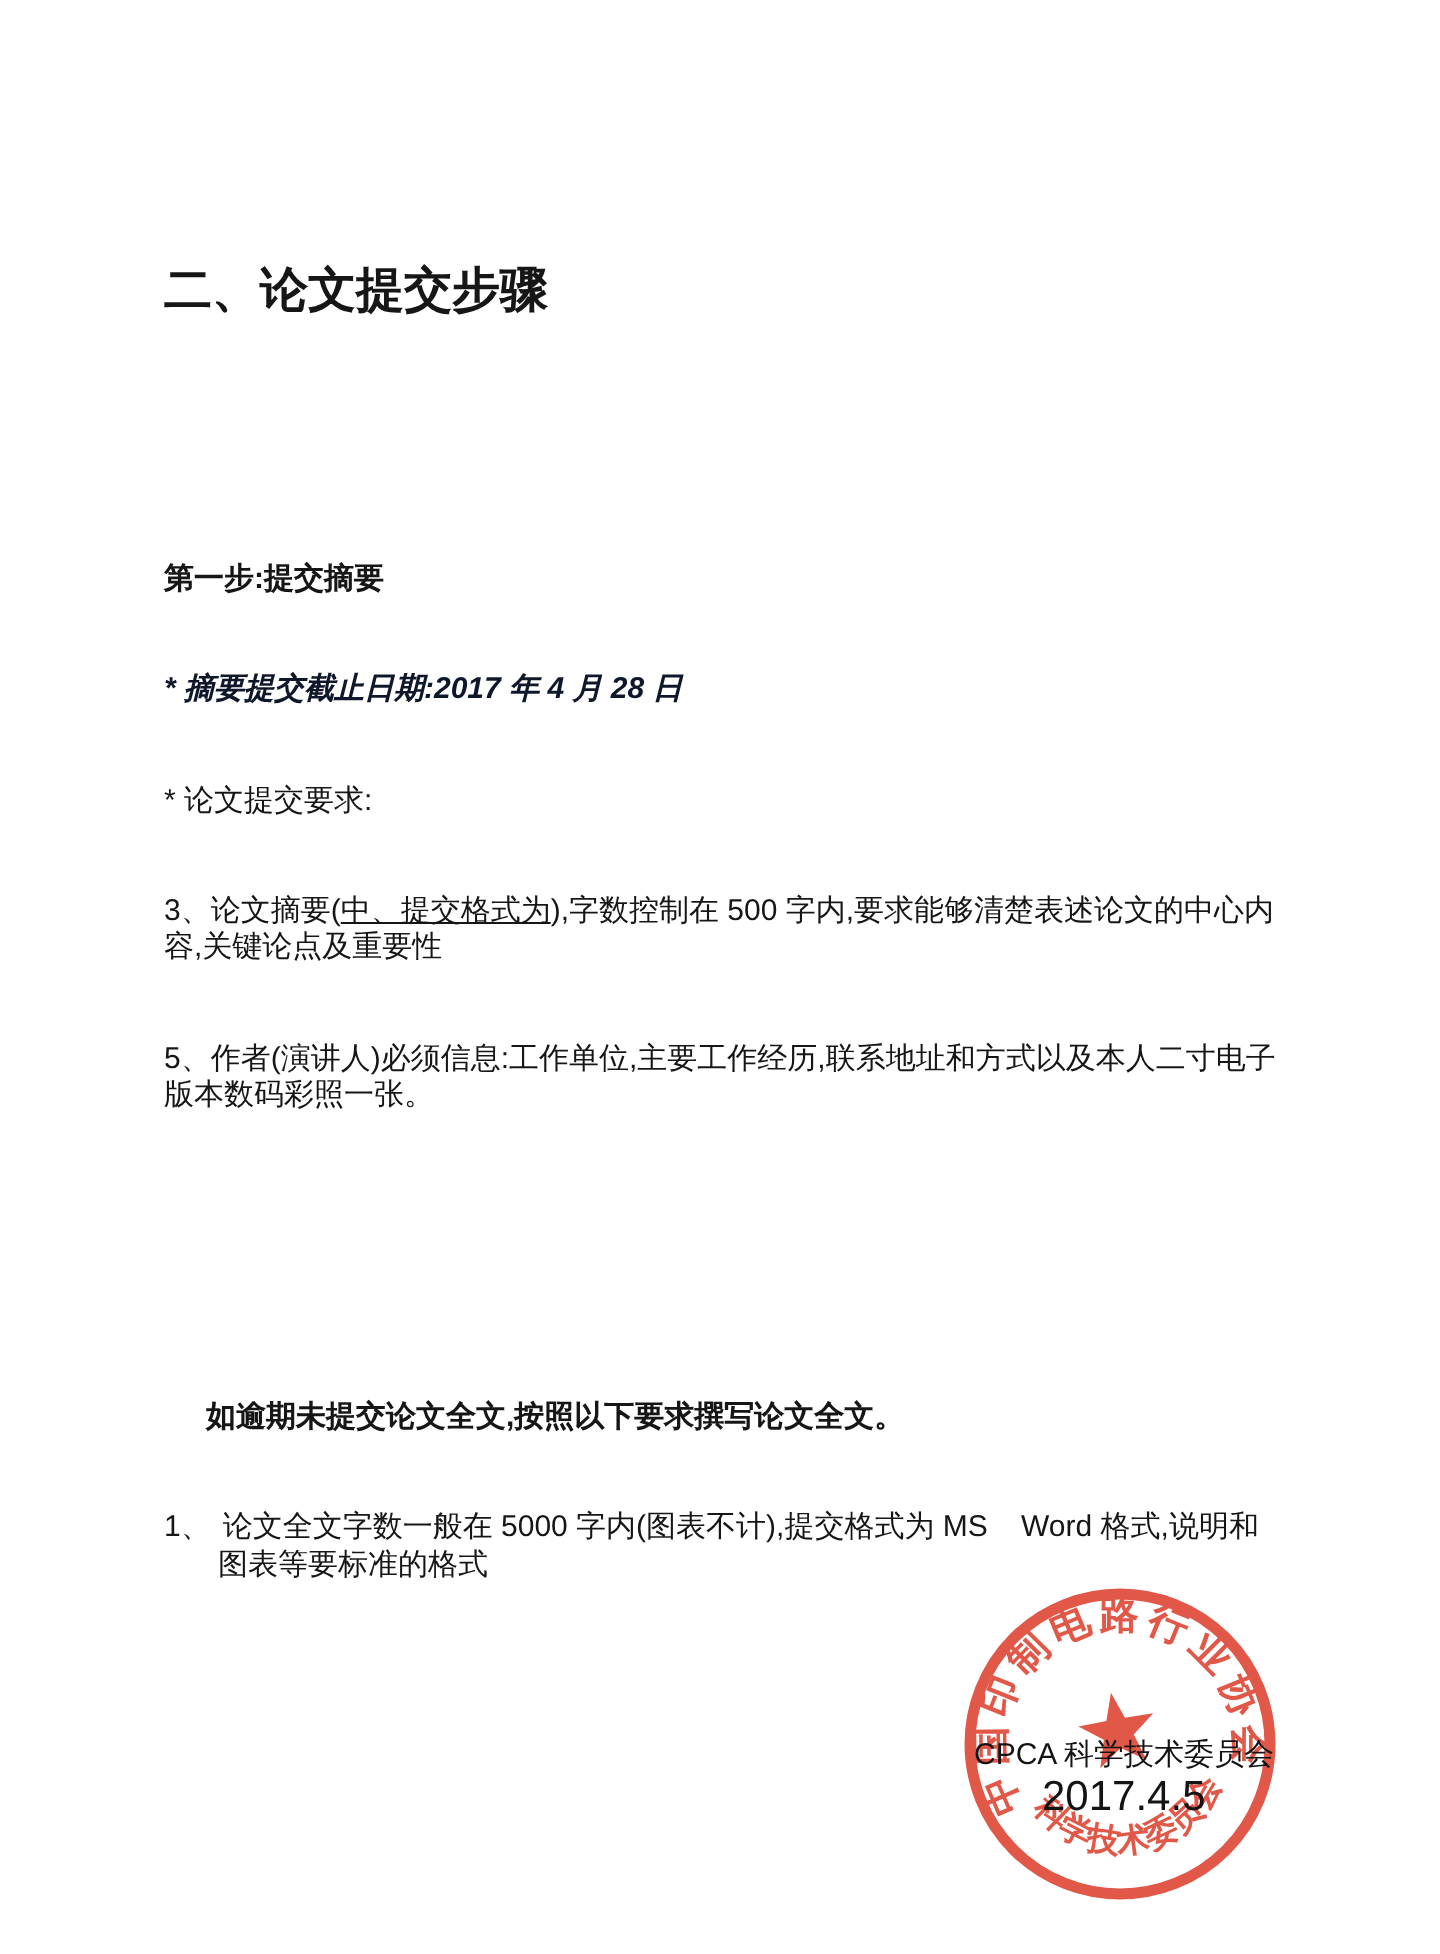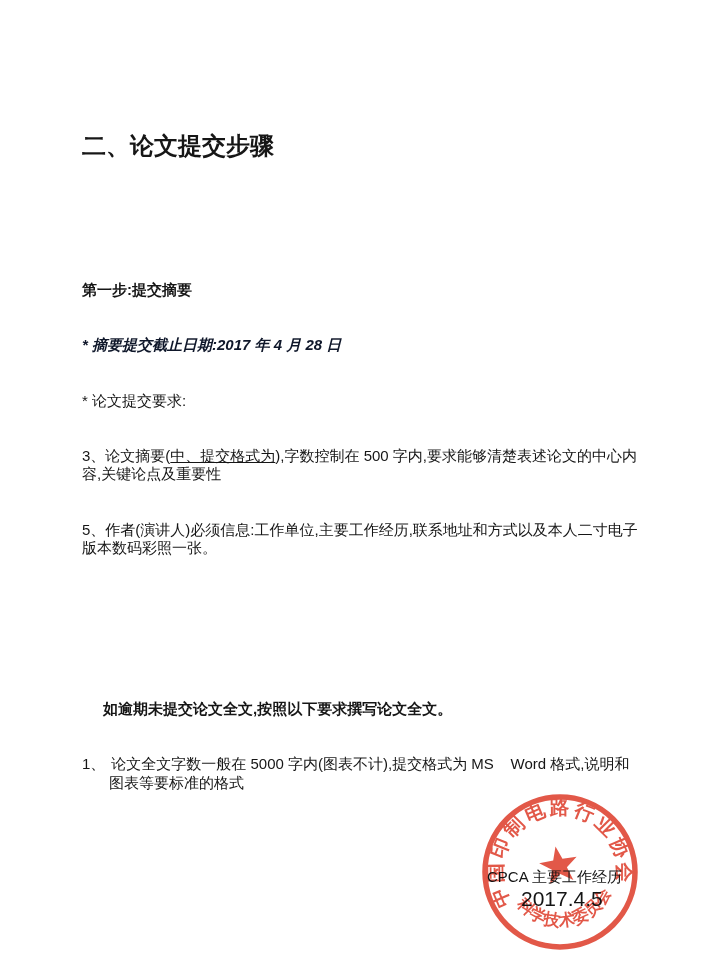--- a/index.html
+++ b/index.html
@@ -70,14 +70,14 @@
         <textPath href="#arcTop" startOffset="2" textLength="225">中国印制电路行业协会</textPath>
       </text>
       <text font-size="16.5" font-weight="bold" fill="#dd3a28" font-family="Liberation Sans, DejaVu Sans, sans-serif">
         <textPath href="#arcBottom" startOffset="1" textLength="114">科学技术委员会</textPath>
       </text>
       <path d="M82,56 L86.7,69.5 L101,69.8 L89.6,78.5 L93.8,92.2 L82,84 L70.2,92.2 L74.4,78.5 L63,69.8 L77.3,69.5 Z"></path>
     </g>
   </svg>
 </div>
 
-<div class="stamp-overlay-1">CPCA 主要工作经历</div>
+<div class="stamp-overlay-1">CPCA 科学技术委员会</div>
 <div class="stamp-overlay-2">2017.4.5</div>
 
 </body></html>

